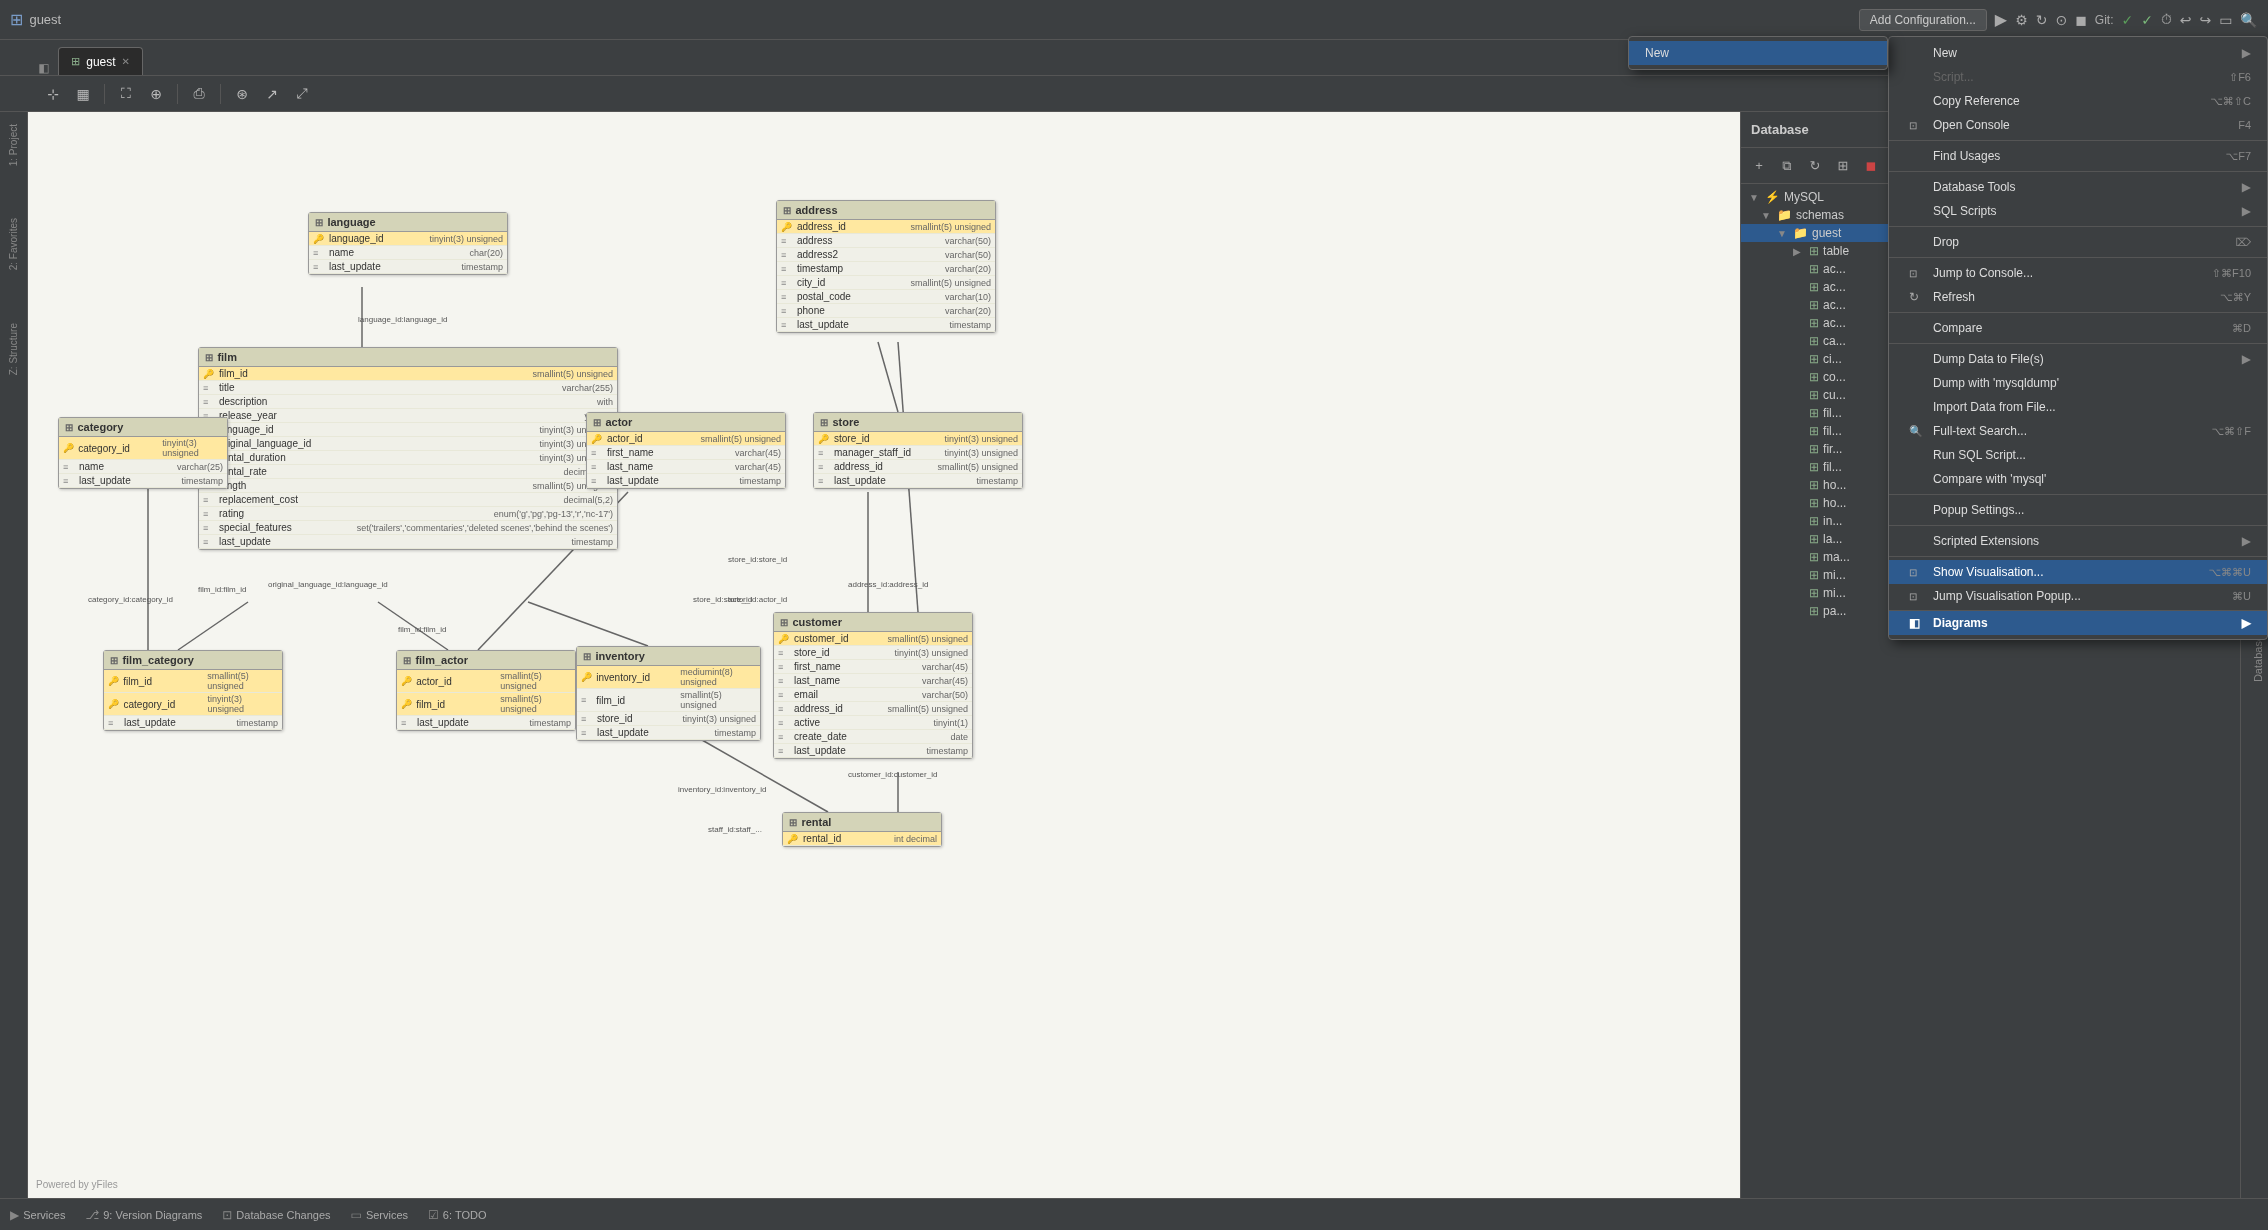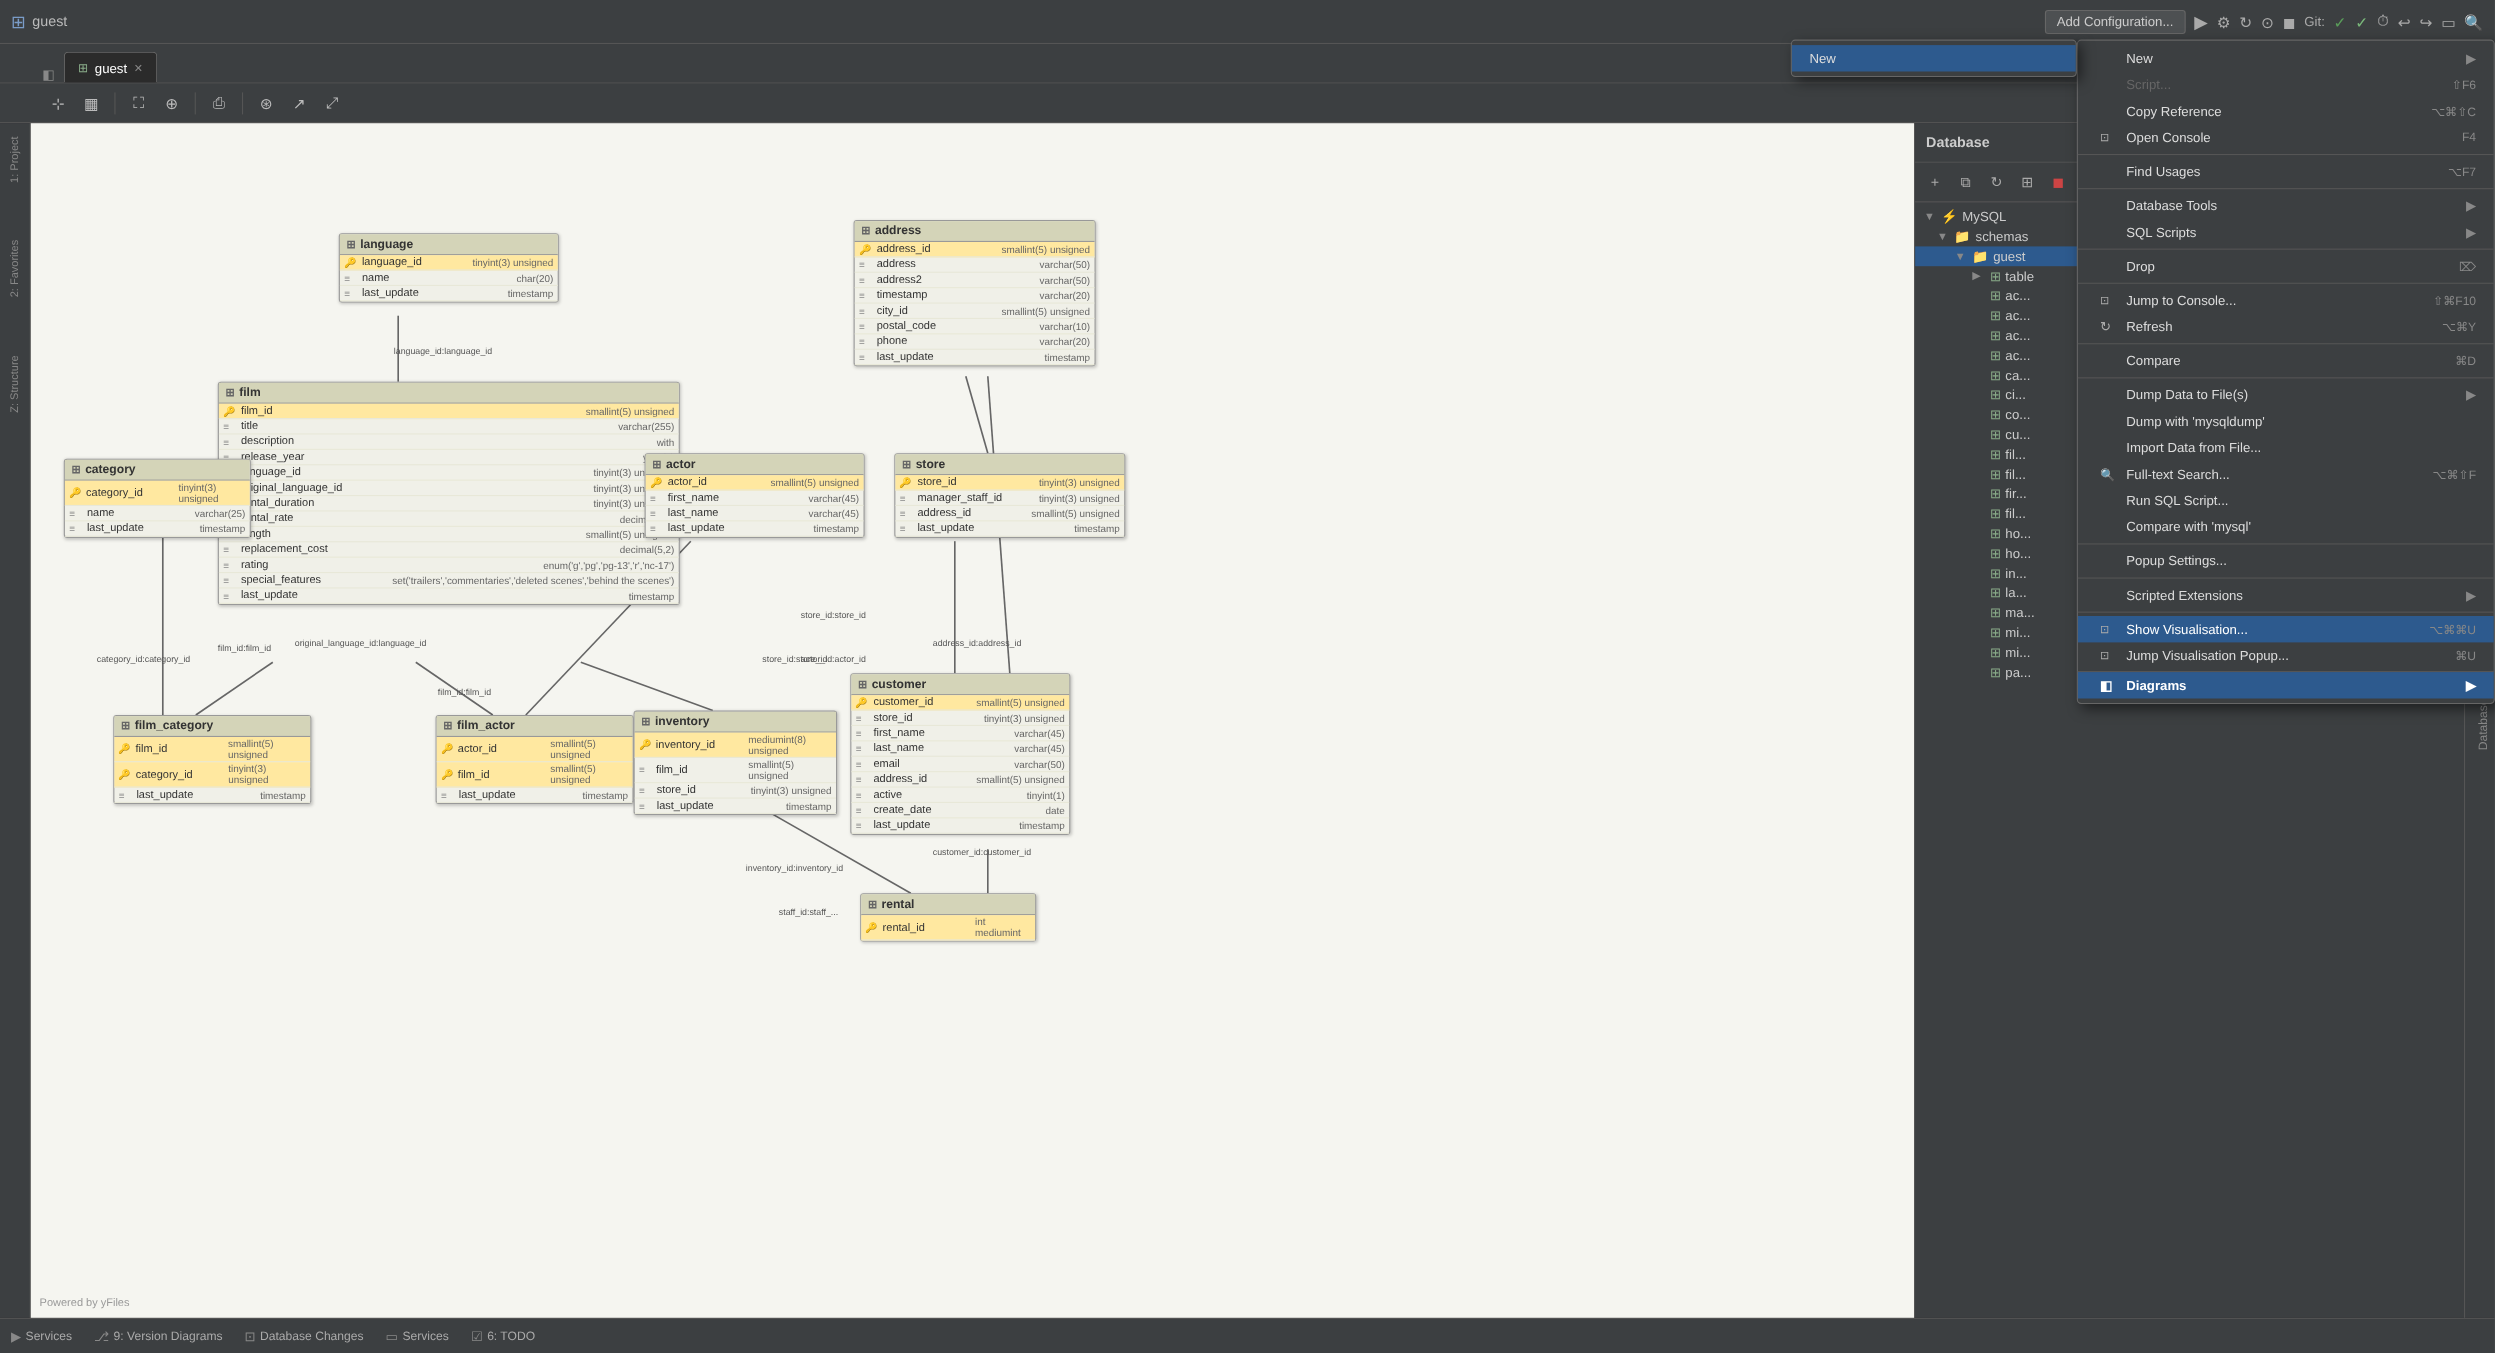--- a/index.html
+++ b/index.html
@@ -695,21 +695,21 @@
       </div>
 
       <div class="db-table" style="left:754px; top:700px; width:160px;">
         <div class="table-header">
             <span class="tbl-icon">⊞</span>
             <span>rental</span>
           </div>
         <div class="table-row pk">
             <span class="col-icon">🔑</span>
             <span class="col-name">rental_id</span>
-            <span class="col-type">int mediumint</span>
+            <span class="col-type">int decimal</span>
           </div>
       </div>
 
       <div id="powered-by">
         <span>Powered by yFiles</span>
       </div>
     </div>
   </div>
 
   <div id="right-panel">

